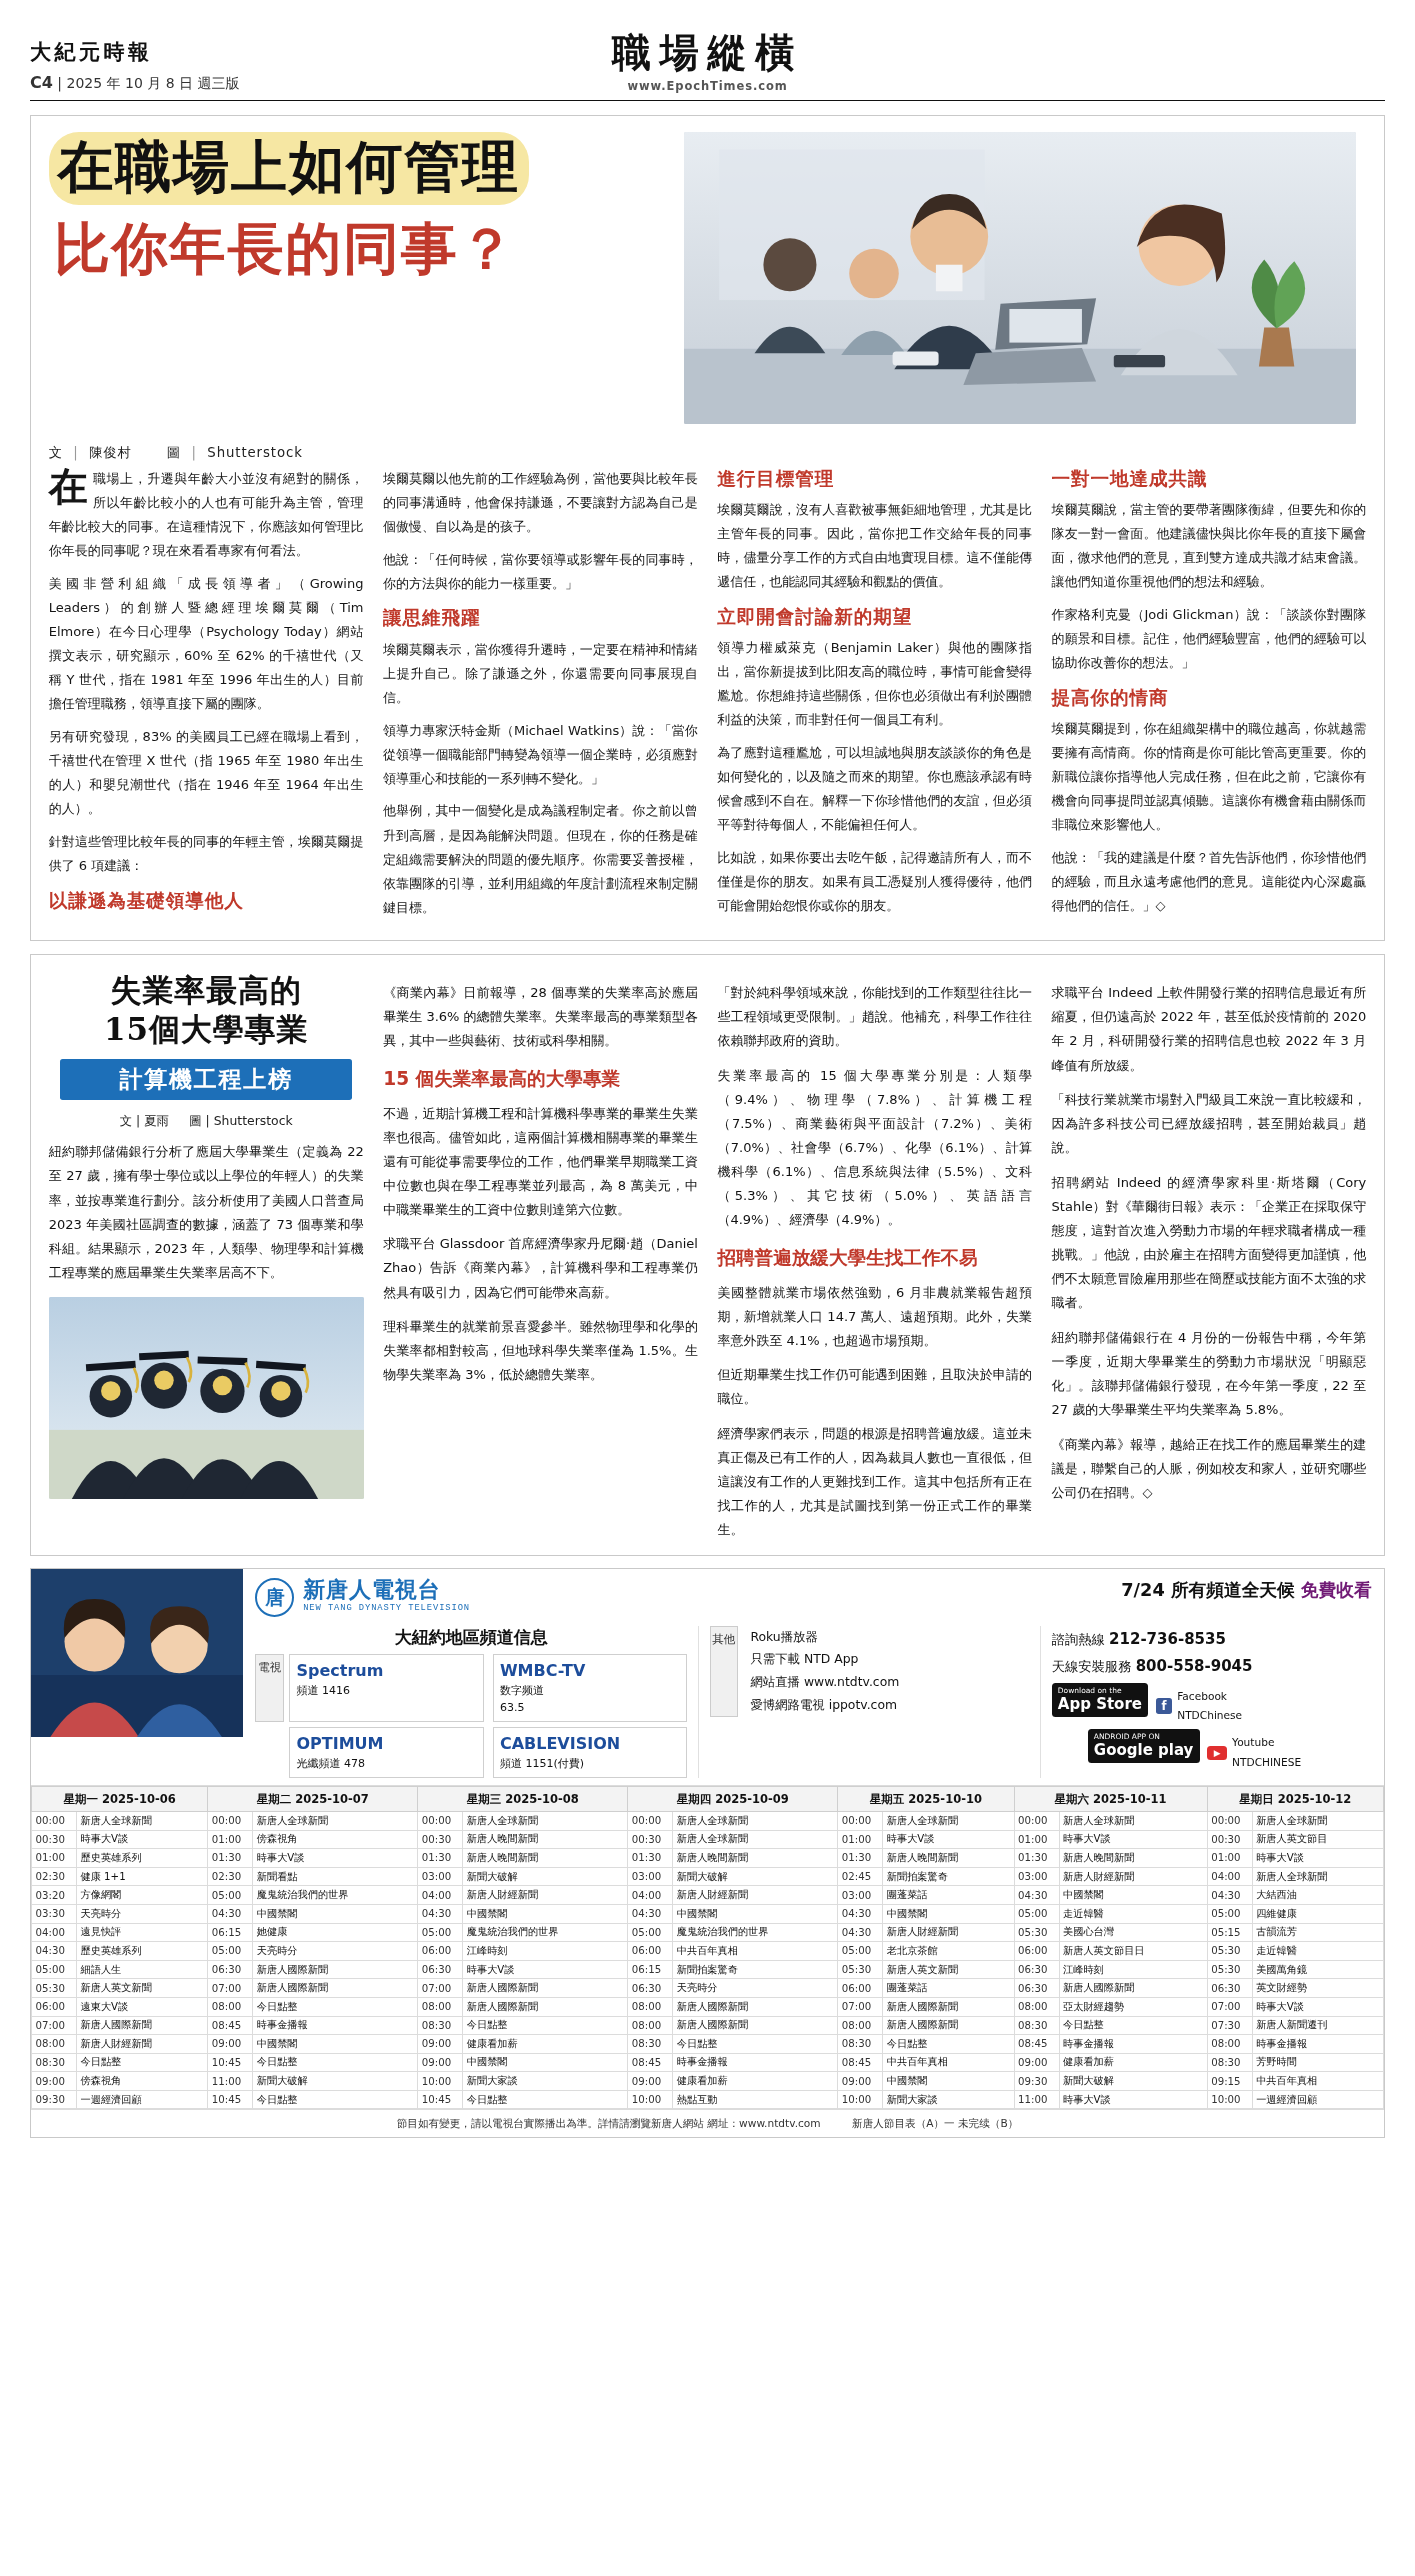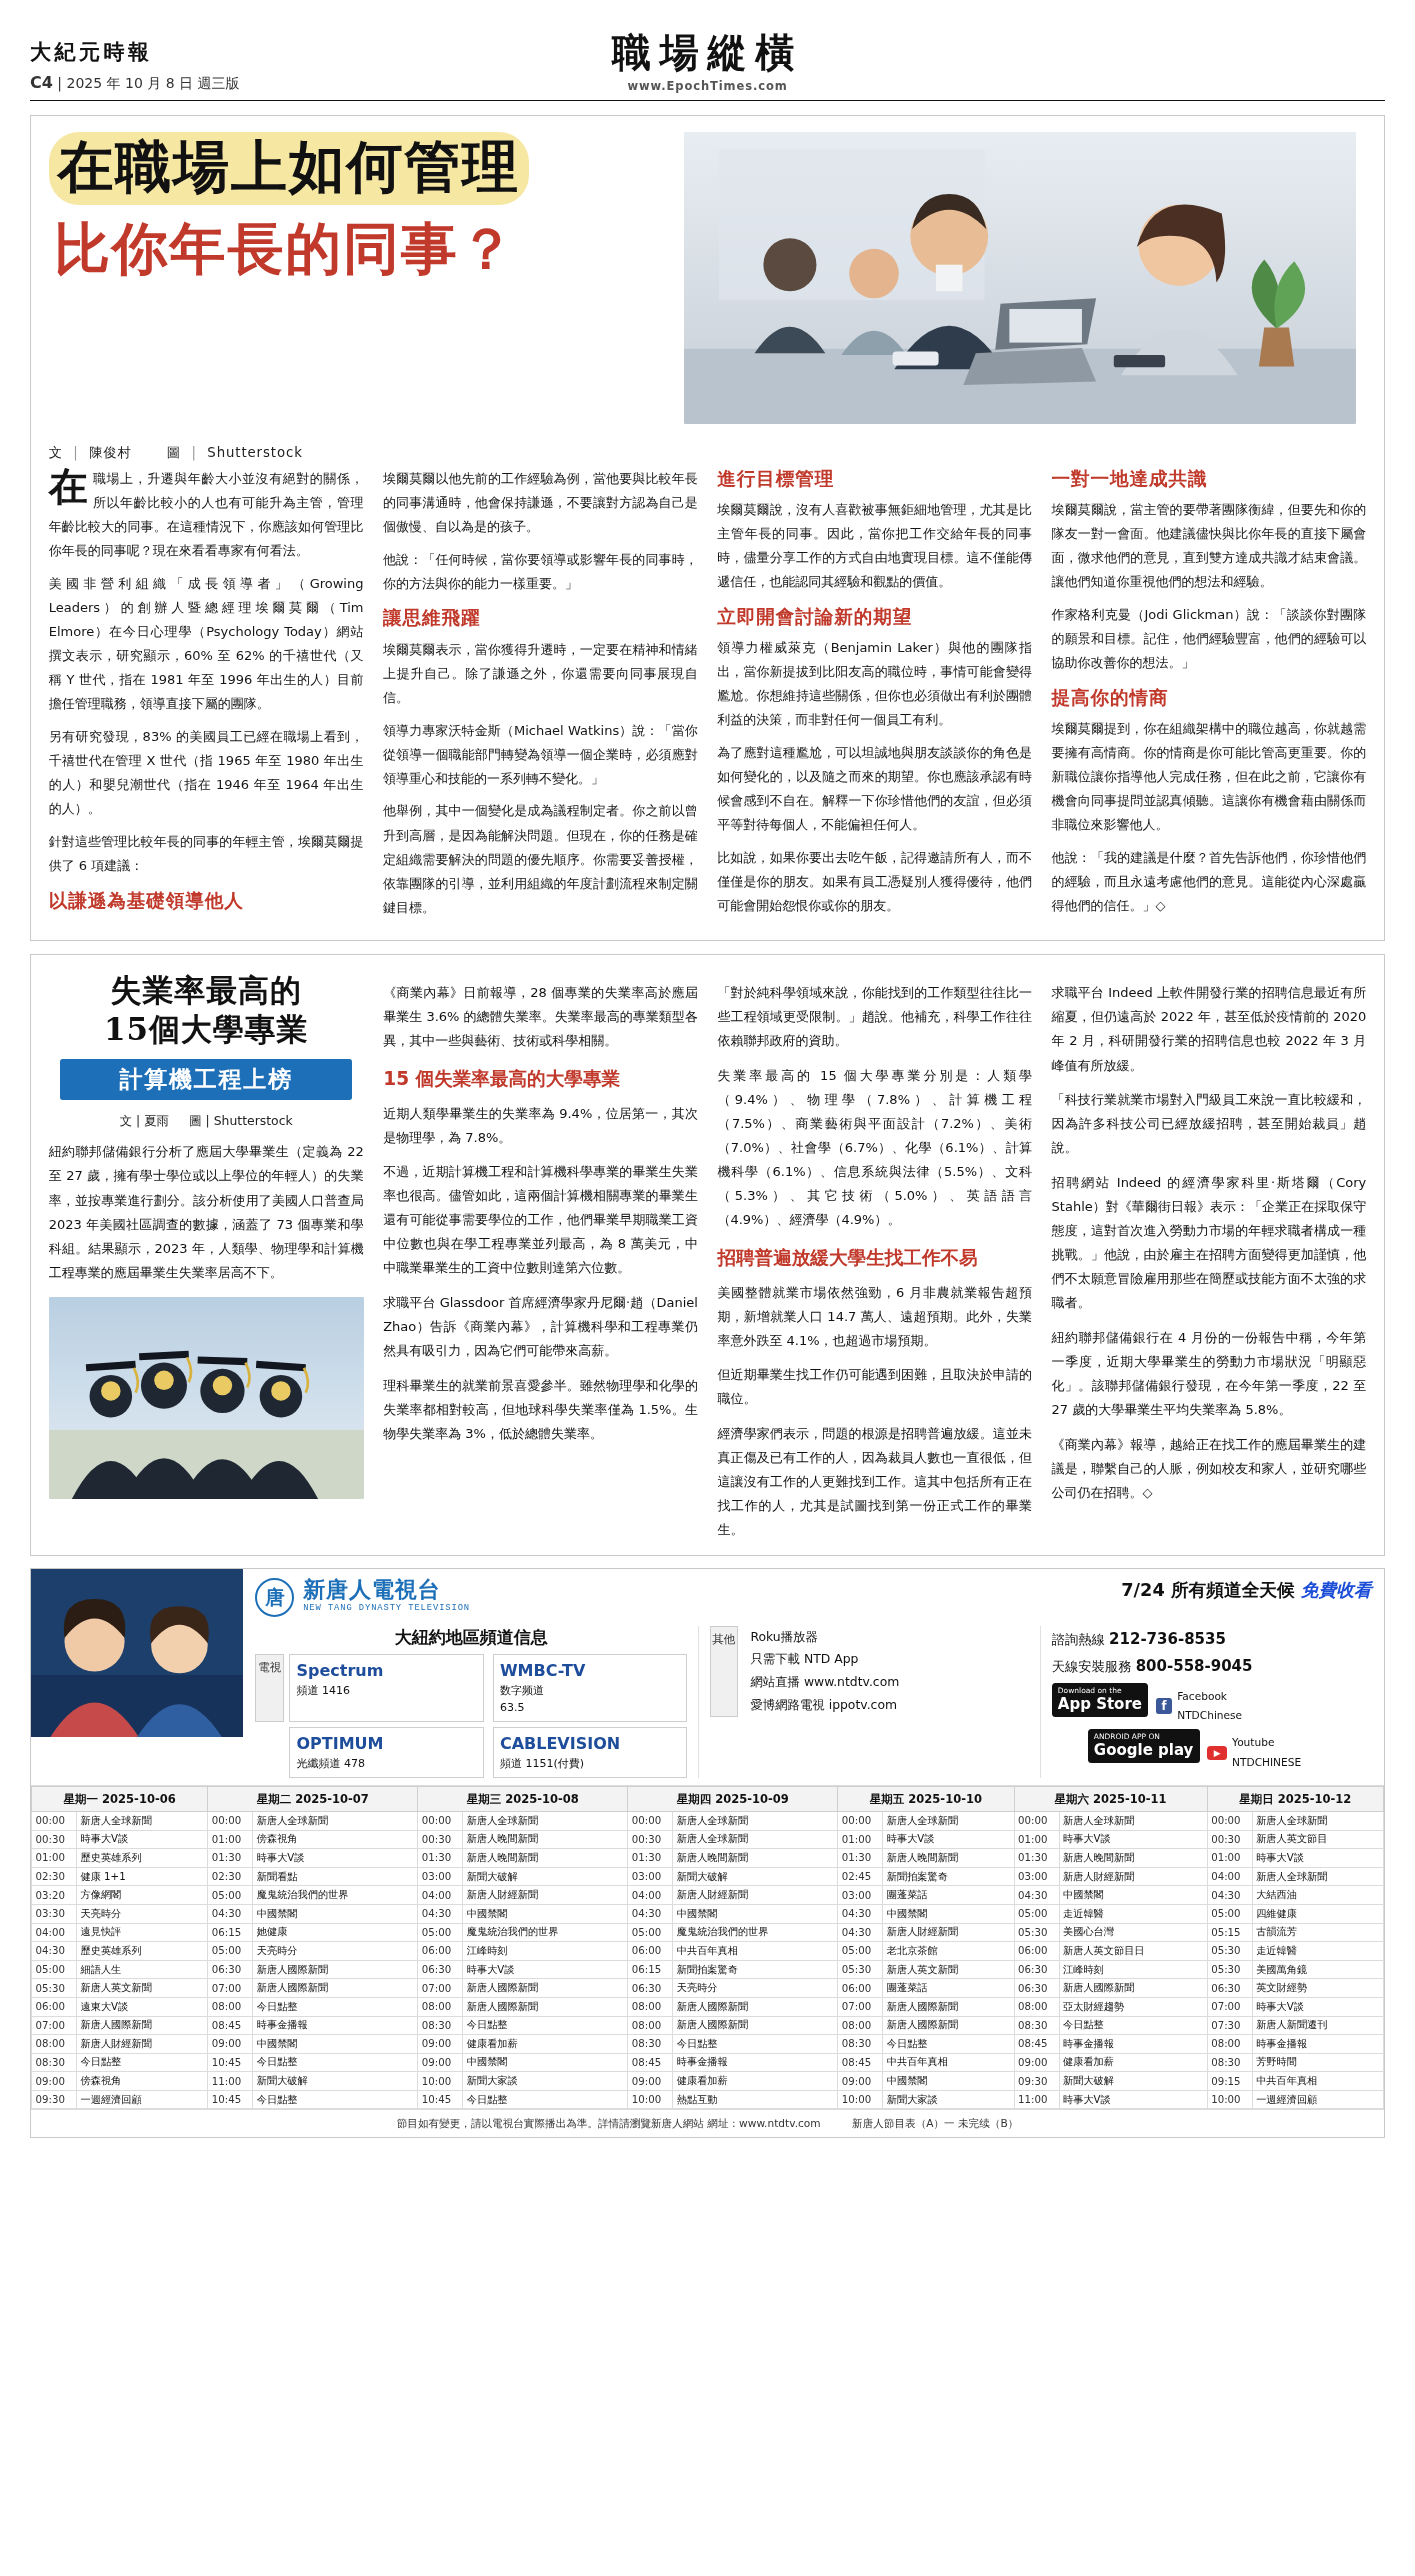--- a/index.html
+++ b/index.html
@@ -52,21 +52,21 @@
   .ad{border:0.9px solid #c9c9c9;margin-top:12.4px;padding:0;box-sizing:border-box;background:#fff;}
   .ad-top{display:flex;background:#fff;border-bottom:0.9px solid #dcdcdc;}
   .ad-photo{width:212px;height:168px;background:#e7ecf1;overflow:hidden;}
   .ad-photo svg{display:block;width:100%;height:100%;}
   .ad-main{flex:1;padding:8.8px 12.4px 7px 12.4px;position:relative;}
   .ntd-head{display:flex;align-items:center;gap:8.8px;}
   .ntd-badge{width:35px;height:35px;border-radius:50%;border:2.7px solid #1d6fb8;color:#1d6fb8;font-size:19.5px;font-weight:bold;display:flex;align-items:center;justify-content:center;font-family:"DejaVu Serif","Liberation Serif",serif;}
   .ntd-name{color:#1d6fb8;font-size:22px;font-weight:bold;letter-spacing:0.9px;line-height:1.1;font-family:Liberation Mono, monospace;}
   .ntd-name small{display:block;font-size:8.8px;letter-spacing:0.9px;color:#1d6fb8;font-weight:normal;}
   .ad-tagline{position:absolute;right:12.4px;top:8.8px;font-size:17.7px;font-weight:bold;color:#111;}
-  .ad-tagline .hl{color:#1d4ed8;font-style:italic;}
+  .ad-tagline .hl{color:#701a75;}
   .ad-grid{display:flex;gap:10.6px;margin-top:8.8px;}
   .ad-ch{flex:1.35;}
   .ad-ch-title{text-align:center;font-size:17px;font-weight:bold;margin-bottom:5.3px;}
   .tv-tag{width:23px;background:#f0f0f0;border:0.9px solid #ccc;font-size:11.5px;text-align:center;padding:5.3px 1.8px;line-height:1.25;margin-right:5.3px;color:#333;}
   .ch-row{display:flex;align-items:stretch;}
   .ch-boxes{display:flex;gap:8.8px;flex:1;}
   .ch-box{flex:1;border:0.9px solid #cfcfcf;padding:4.4px 6.2px;font-size:11px;line-height:1.5;background:#fff;}
   .ch-brand{font-weight:bold;font-size:16px;color:#1d4d9b;}
   .ad-right{flex:1;border-left:0.9px solid #e0e0e0;padding-left:10.6px;font-size:12.4px;line-height:1.7;}
   .ad-right .line{margin-bottom:1.8px;}
@@ -256,21 +256,20 @@
             <path d="M222 74 q8 16 2 28"></path>
               <path d="M288 80 q8 16 2 28"></path>
           </g>
         </svg>
       </div>
     </div>
 
     <div class="a2-col a2-body">
       <p>《商業內幕》日前報導，28 個專業的失業率高於應屆畢業生 3.6% 的總體失業率。失業率最高的專業類型各異，其中一些與藝術、技術或科學相關。</p>
       <h3>15 個失業率最高的大學專業</h3>
-      <p>近期人類學畢業生的失業率為 9.4%，位居第一，其次是物理學，為 7.8%。</p>
       <p>不過，近期計算機工程和計算機科學專業的畢業生失業率也很高。儘管如此，這兩個計算機相關專業的畢業生還有可能從事需要學位的工作，他們畢業早期職業工資中位數也與在學工程專業並列最高，為 8 萬美元，中中職業畢業生的工資中位數則達第六位數。</p>
       <p>求職平台 Glassdoor 首席經濟學家丹尼爾·趙（Daniel Zhao）告訴《商業內幕》，計算機科學和工程專業仍然具有吸引力，因為它們可能帶來高薪。</p>
       <p>理科畢業生的就業前景喜愛參半。雖然物理學和化學的失業率都相對較高，但地球科學失業率僅為 1.5%。生物學失業率為 3%，低於總體失業率。</p>
     </div>
 
     <div class="a2-col a2-body">
       <p>「對於純科學領域來說，你能找到的工作類型往往比一些工程領域更受限制。」趙說。他補充，科學工作往往依賴聯邦政府的資助。</p>
       <p>失業率最高的 15 個大學專業分別是：人類學（9.4%）、物理學（7.8%）、計算機工程（7.5%）、商業藝術與平面設計（7.2%）、美術（7.0%）、社會學（6.7%）、化學（6.1%）、計算機科學（6.1%）、信息系統與法律（5.5%）、文科（5.3%）、其它技術（5.0%）、英語語言（4.9%）、經濟學（4.9%）。</p>
       <h3>招聘普遍放緩大學生找工作不易</h3>
       <p>美國整體就業市場依然強勁，6 月非農就業報告超預期，新增就業人口 14.7 萬人、遠超預期。此外，失業率意外跌至 4.1%，也超過市場預期。</p>

